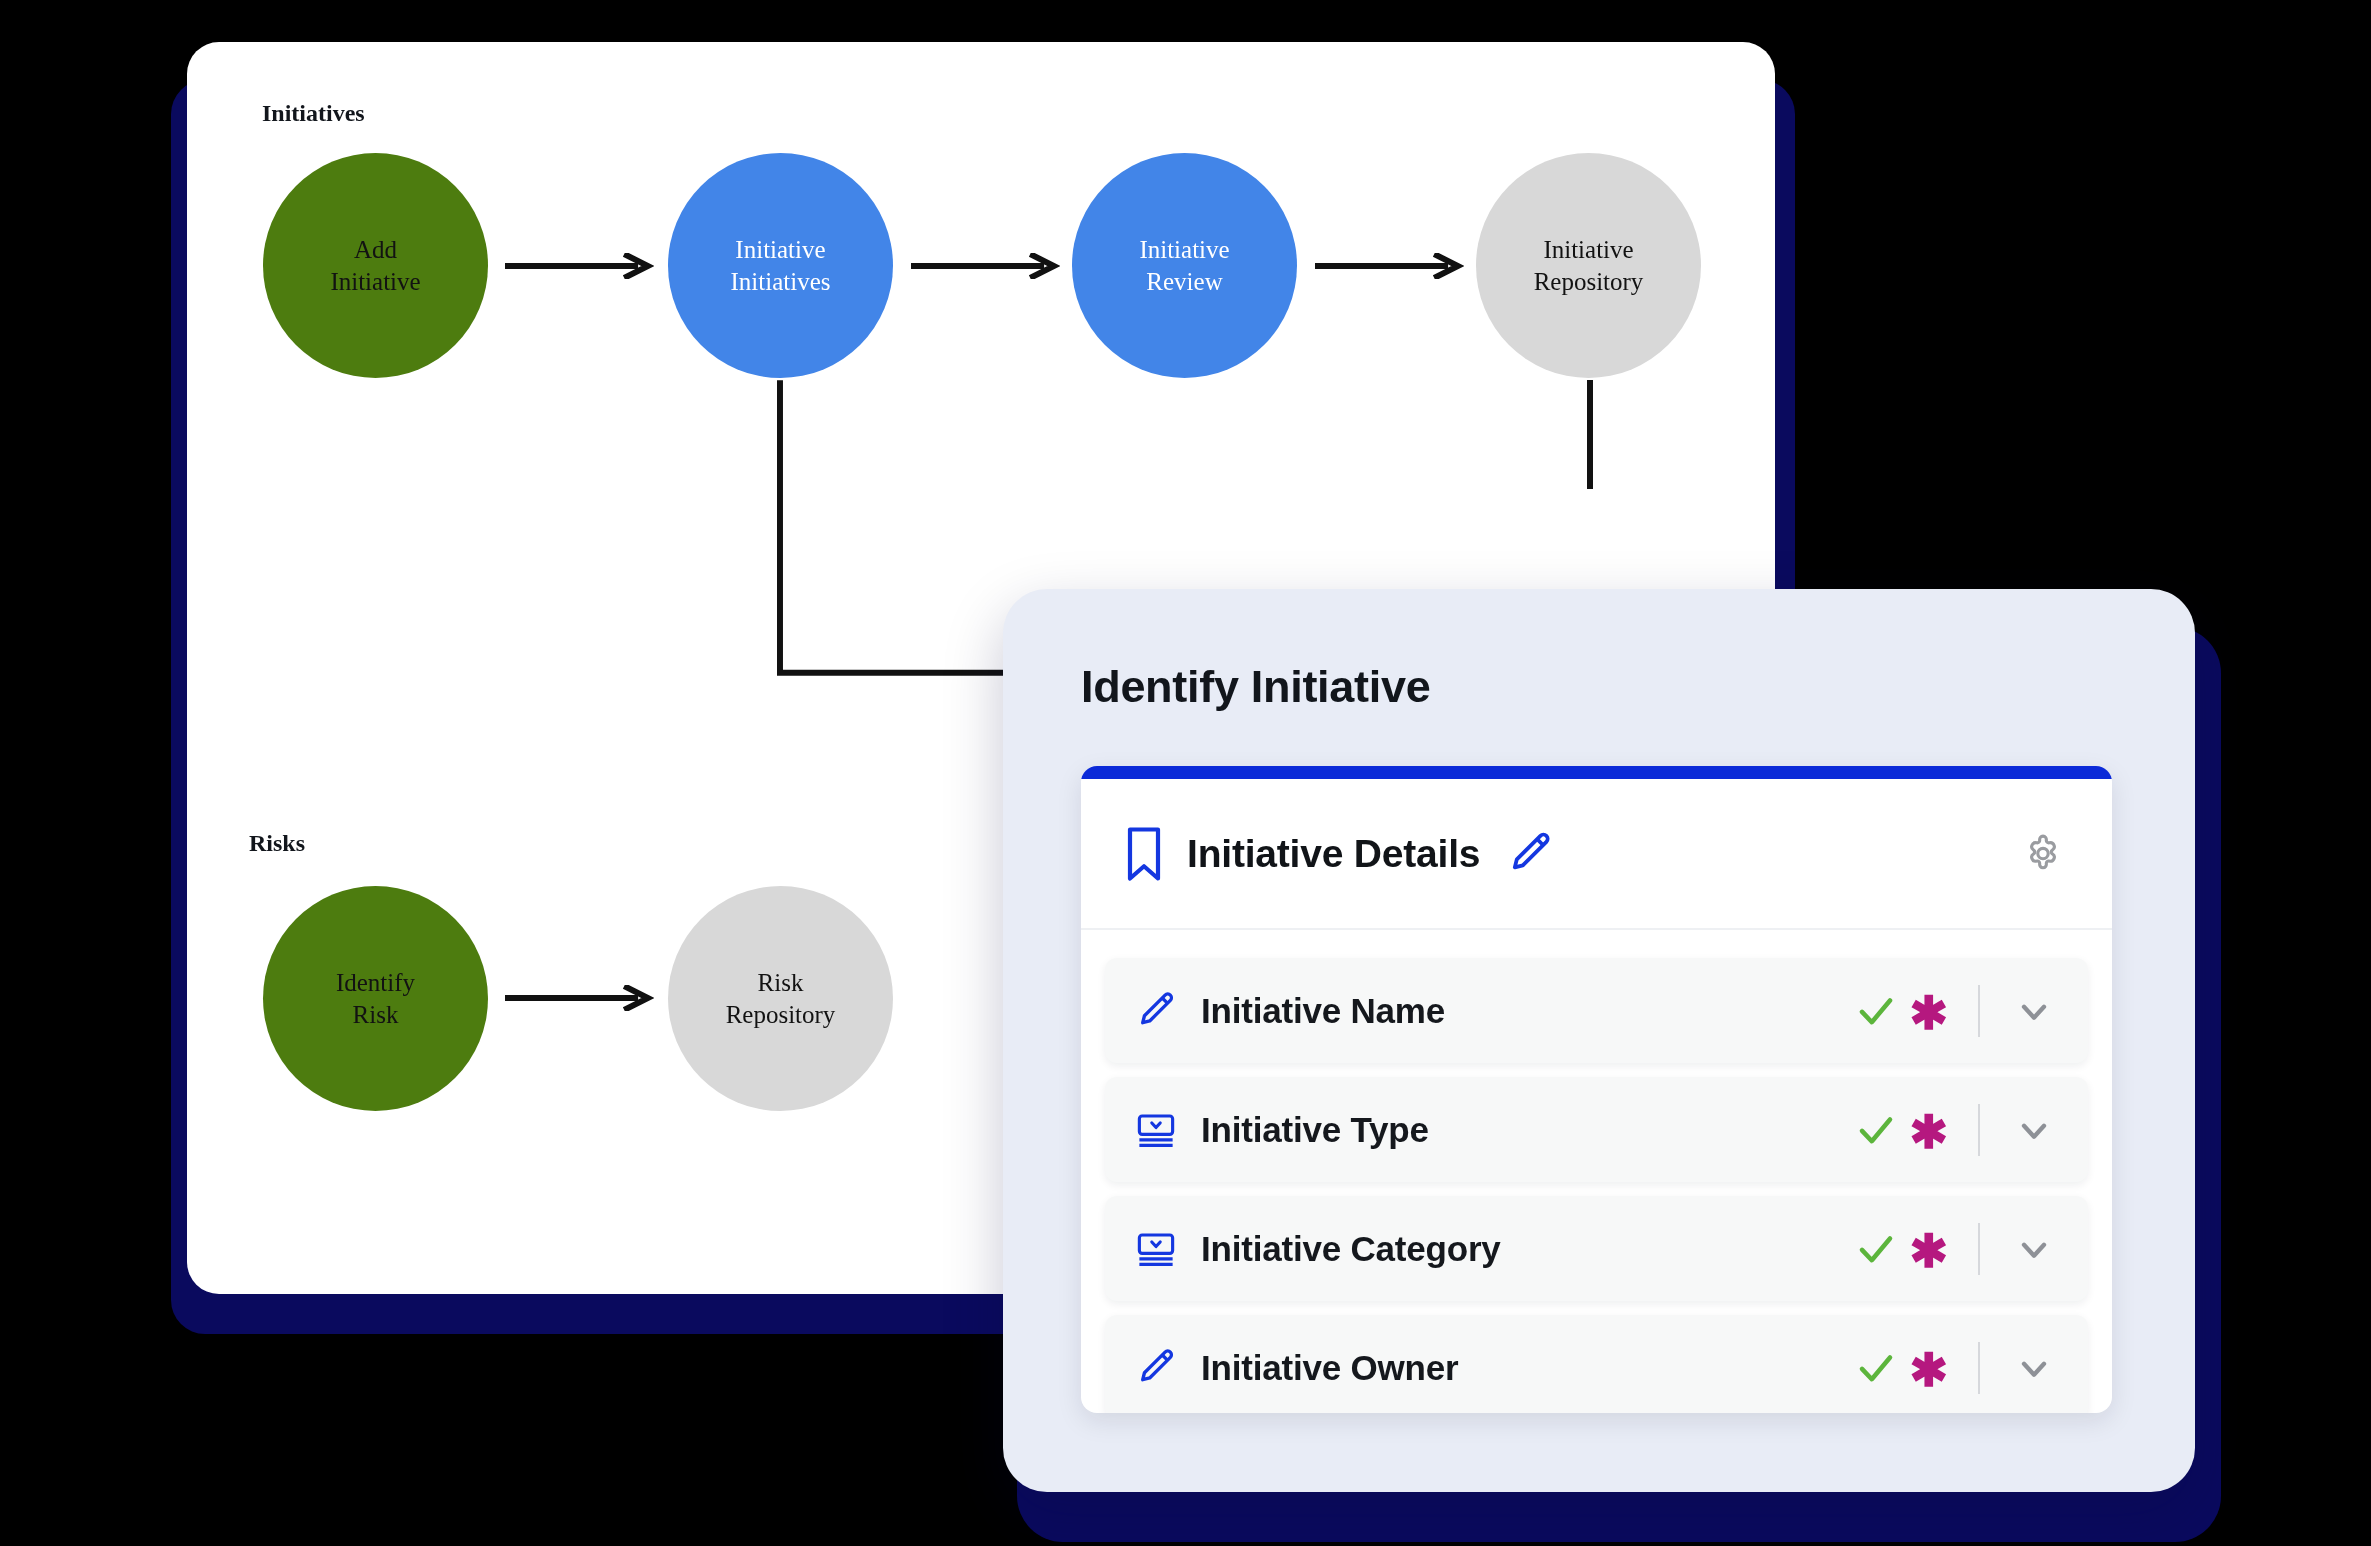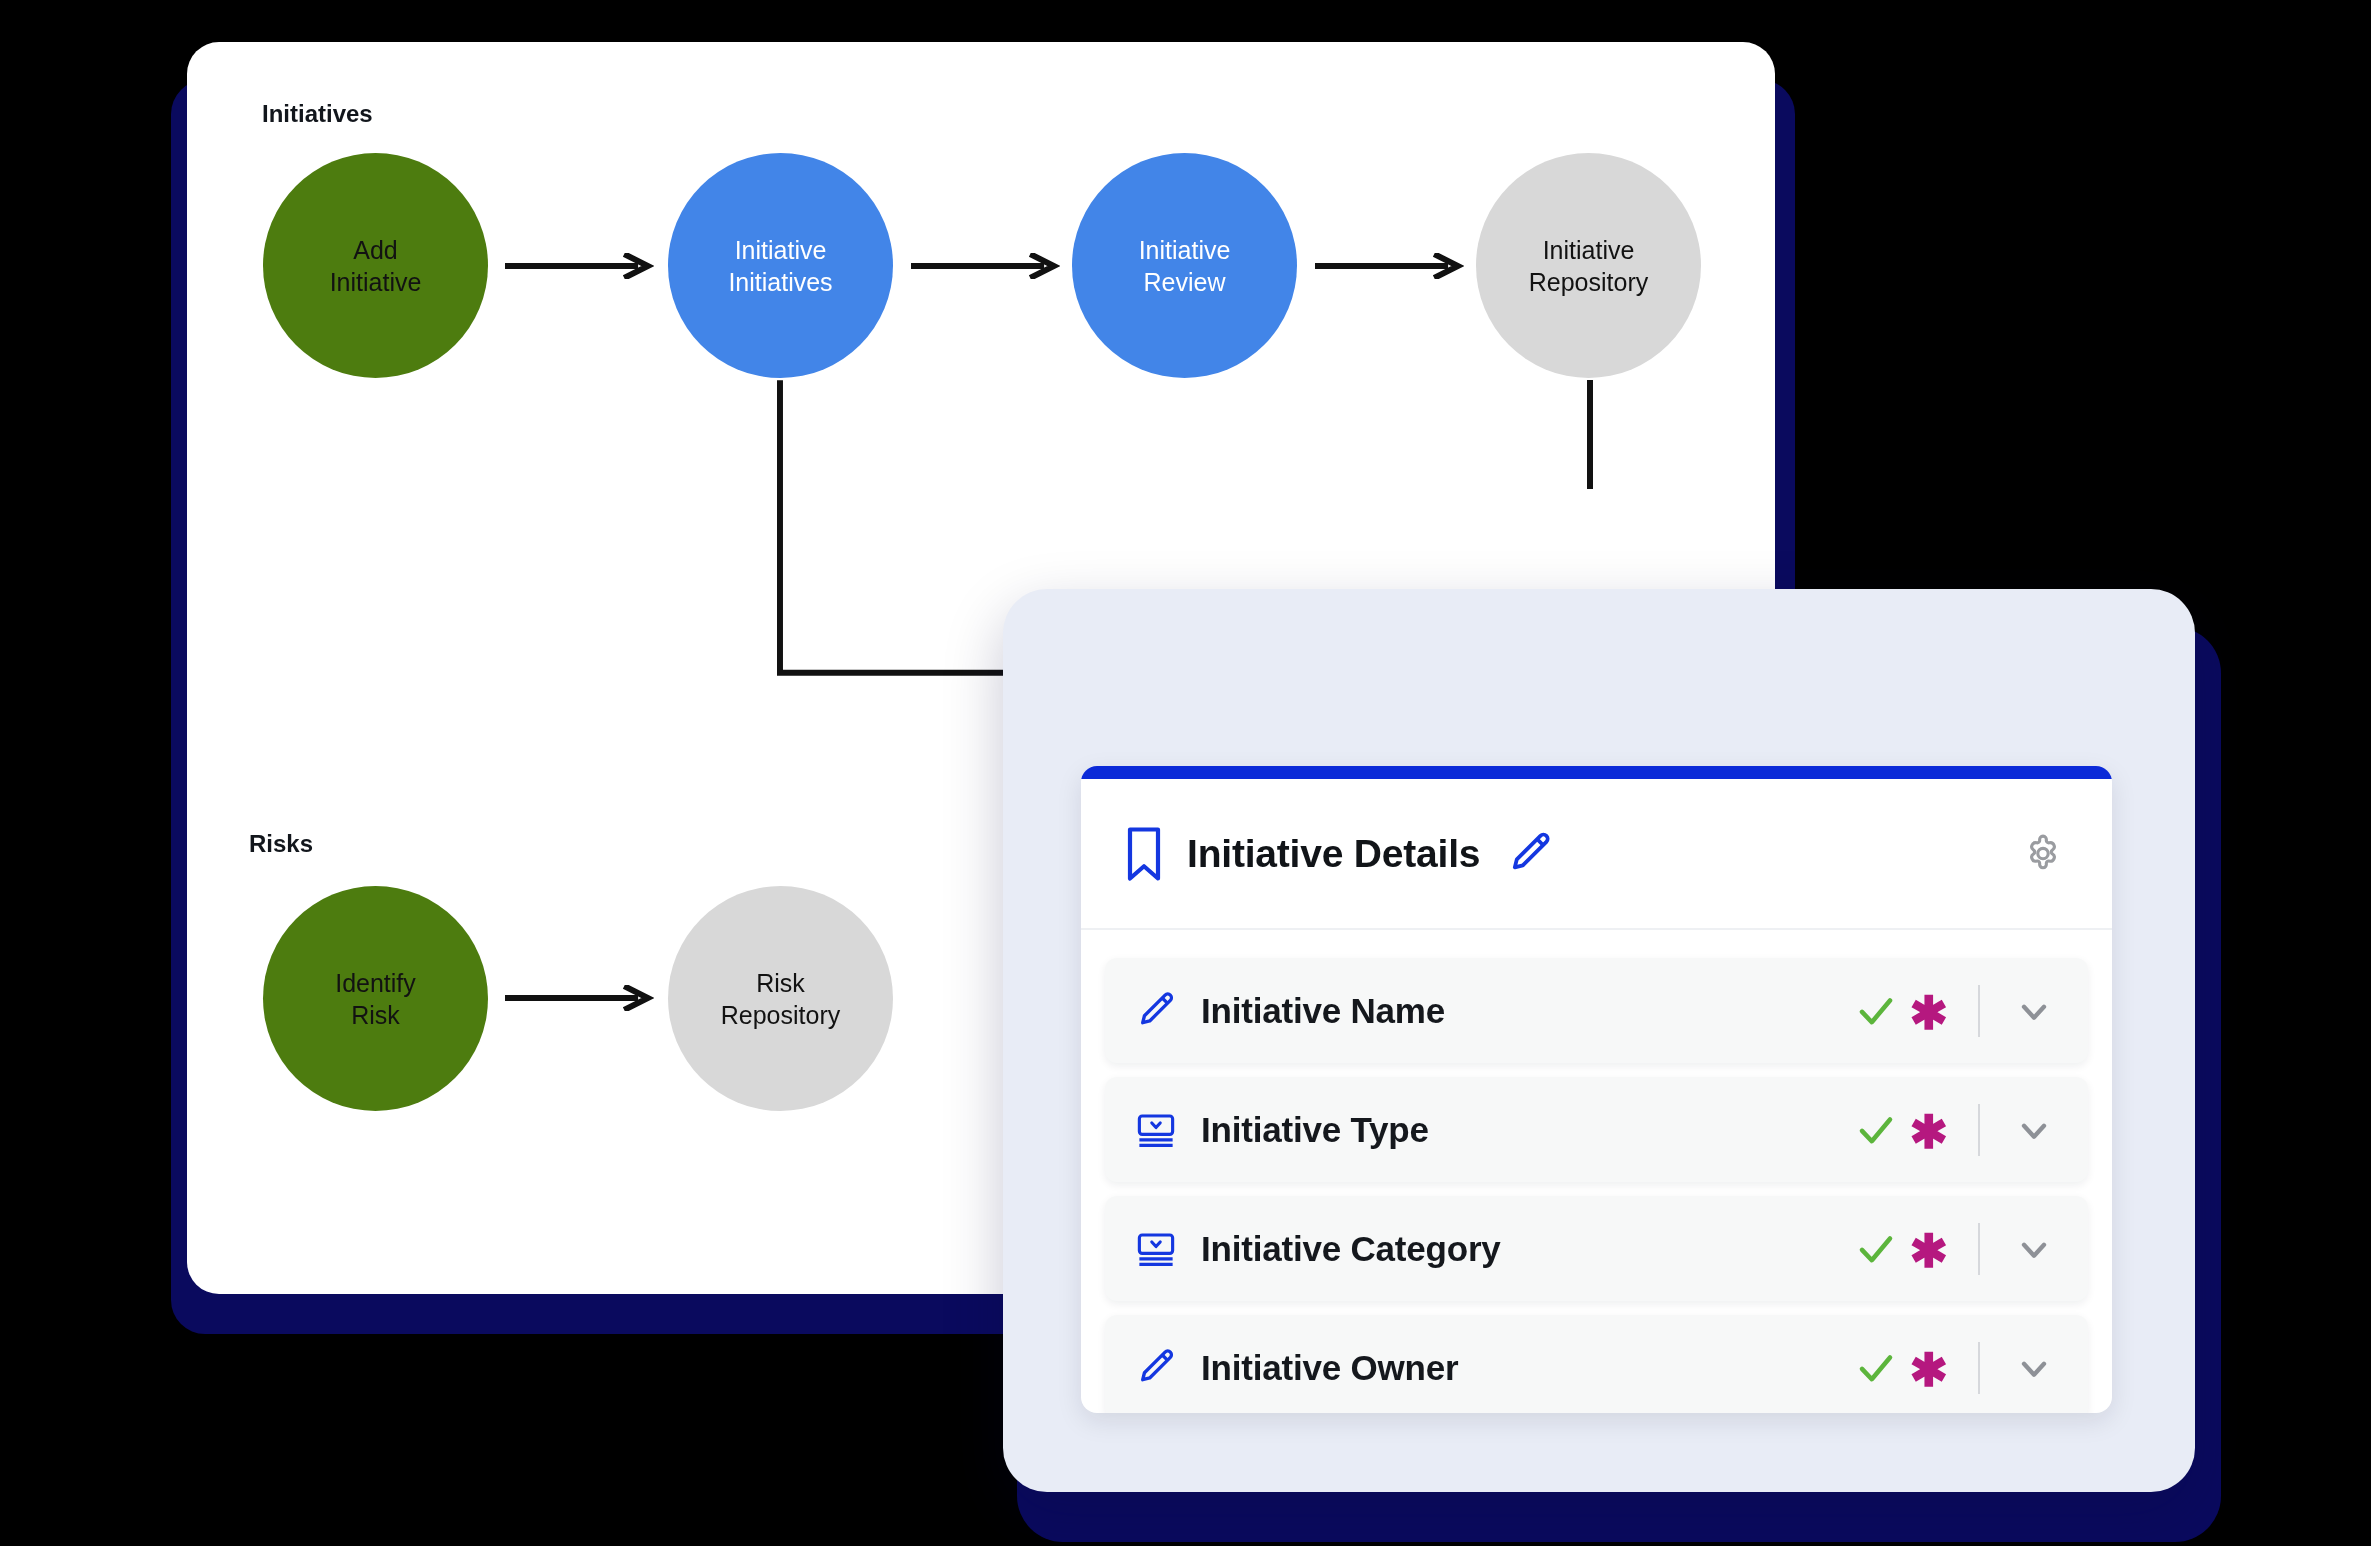--- a/index.html
+++ b/index.html
@@ -35,21 +35,21 @@
     display: flex; align-items: center;
     padding-left: 75px;
   }
   .main-title {
     font-size: 37px;
     font-weight: 700;
     color: #12161c;
     letter-spacing: -0.2px;
   }
 
-  .canvas { position: relative; width: 100%; height: 1104px; }
+  .canvas { position: relative; width: 100%; height: 1104px; font-family: Liberation Serif, serif; }
 
   .section-label {
     position: absolute;
     font-size: 24px;
     font-weight: 700;
     color: #12161c;
   }
 
   .node {
     position: absolute;
@@ -255,20 +255,21 @@
         </div>
       </div>
 
     </div>
   </div>
 
   <div class="modal-navy"></div>
 
   <div class="modal">
 
+    <div class="modal-title">Identify Initiative</div>
 
     <div class="card">
       <div class="card-accent"></div>
 
       <div class="card-header">
 
         <span class="icon">
           <svg width="42" height="56" viewBox="0 0 24 32">
             <path d="M4 2 h16 v28 l-8 -7 l-8 7 Z" fill="none" stroke="#1437e0" stroke-width="2.4" stroke-linejoin="round"></path>
           </svg>

